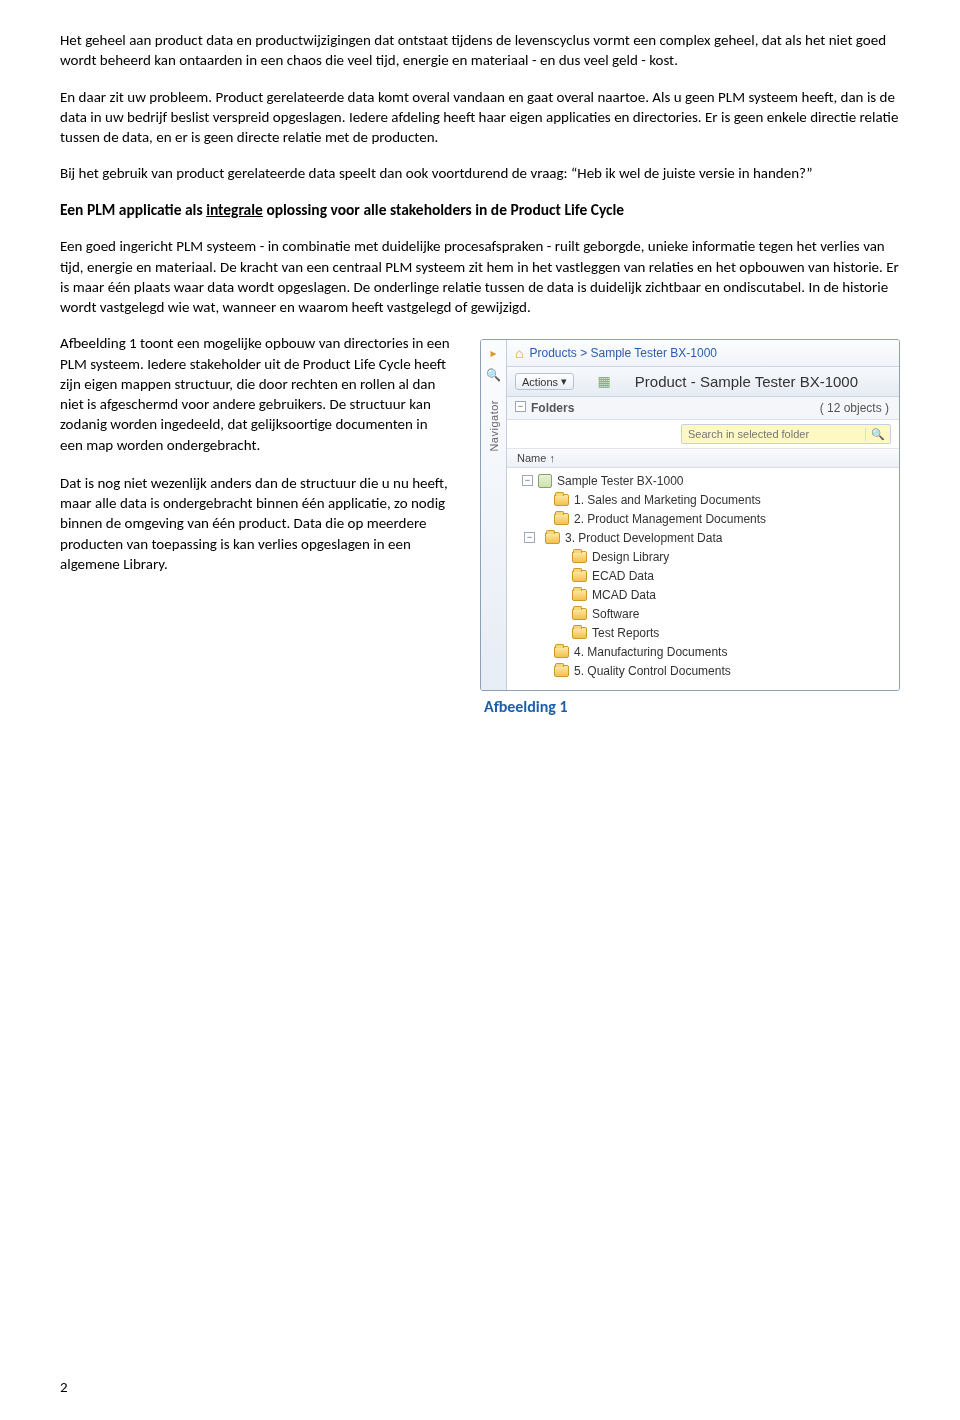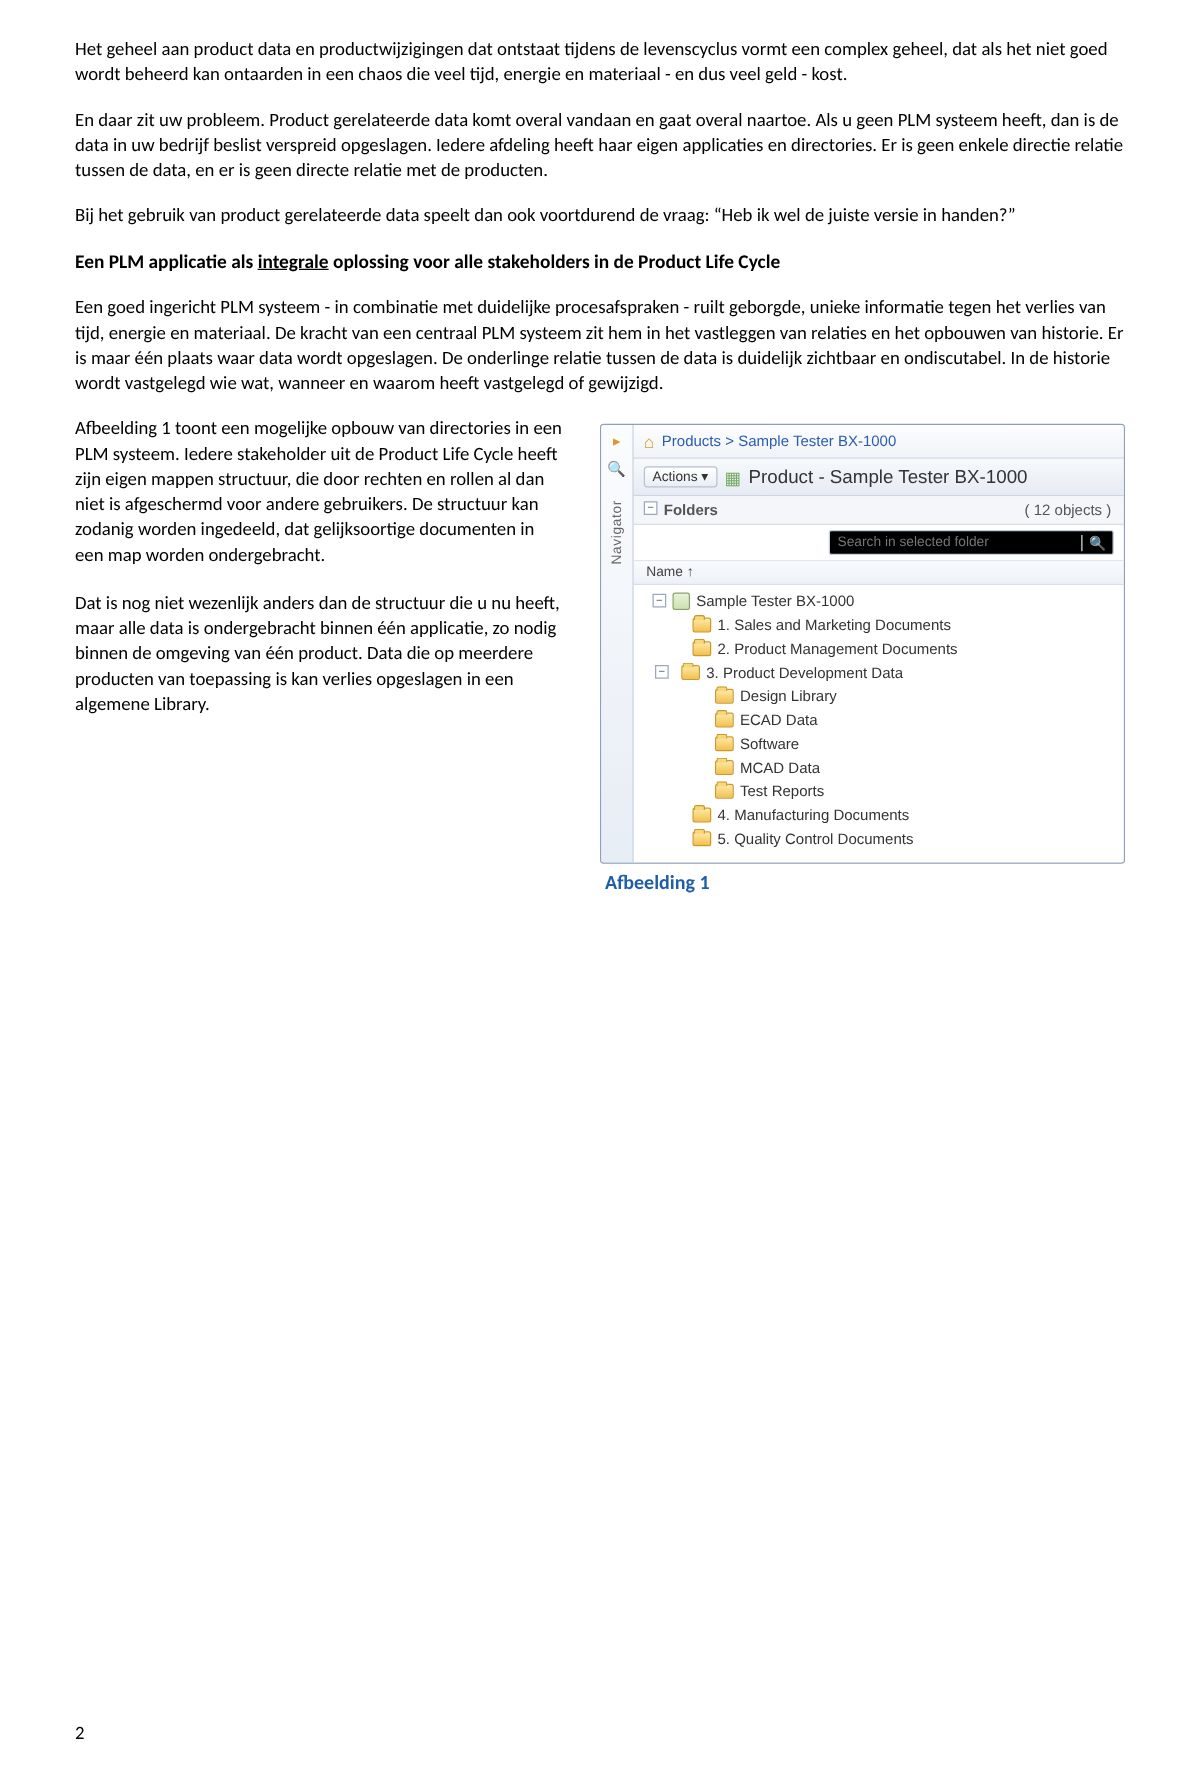--- a/index.html
+++ b/index.html
@@ -59,21 +59,21 @@
   .main-pane { flex: 1; }
   .breadcrumb {
     display: flex; align-items: center; gap: 6px;
     padding: 5px 8px;
     background: linear-gradient(#fdfdfe,#f0f3f8);
     border-bottom: 1px solid #cbd5e4;
     color: #2a5db0; font-size: 12px;
   }
   .home-icon { color: #e09b2d; font-size: 14px; }
   .title-bar {
-    display: flex; align-items: center; gap: 6px;
+    display: flex; gap: 24px;
     padding: 6px 8px;
     background: linear-gradient(#f7f9fc,#e6ebf3);
     border-bottom: 1px solid #cbd5e4;
   }
   .actions-btn {
     border: 1px solid #b6c2d4; border-radius: 3px;
     background: linear-gradient(#fff,#e9eef6);
     padding: 1px 6px; font-size: 11px; color: #333;
     display: inline-flex; align-items: center; gap: 3px;
   }
@@ -89,21 +89,21 @@
     position: absolute; margin-left: -16px; width: 11px; height: 11px;
     border: 1px solid #9aa8bd; background: #fff; font-size: 9px; line-height: 9px;
     text-align: center; color: #556;
   }
   .search-row {
     display: flex; padding: 4px 8px; background: #fff; border-bottom: 1px solid #e0e5ee;
     justify-content: flex-end;
   }
   .search-box {
     display: flex; align-items: center; border: 1px solid #c6d0df;
-    border-radius: 2px; background: #000000; height: 20px; width: 228px;
+    border-radius: 2px; background: #fef9c3; height: 20px; width: 210px;
   }
   .search-box input {
     border: none; outline: none; font-size: 11px; color: #888;
     padding: 0 6px; flex: 1; background: transparent;
   }
   .search-box .mag { padding: 0 5px; color: #777; font-size: 11px; border-left: 1px solid #d6dde8; }
   .col-hdr {
     padding: 3px 10px; background: linear-gradient(#fafbfd,#edf1f7);
     border-bottom: 1px solid #d7dee9; font-size: 11px; color: #444;
   }
@@ -231,27 +231,27 @@
             <div class="tree-row">
               <span class="indent ind2"></span>
                 <span class="exp blank"></span>
               <span class="folder-icon"></span>
               <span>ECAD Data</span>
             </div>
             <div class="tree-row">
               <span class="indent ind2"></span>
                 <span class="exp blank"></span>
               <span class="folder-icon"></span>
+              <span>MCAD Data</span>
+            </div>
+            <div class="tree-row">
+              <span class="indent ind2"></span>
+                <span class="exp blank"></span>
+              <span class="folder-icon"></span>
               <span>Software</span>
-            </div>
-            <div class="tree-row">
-              <span class="indent ind2"></span>
-                <span class="exp blank"></span>
-              <span class="folder-icon"></span>
-              <span>MCAD Data</span>
             </div>
             <div class="tree-row">
               <span class="indent ind2"></span>
                 <span class="exp blank"></span>
               <span class="folder-icon"></span>
               <span>Test Reports</span>
             </div>
             <div class="tree-row">
               <span class="indent ind1"></span>
                 <span class="exp blank"></span>

